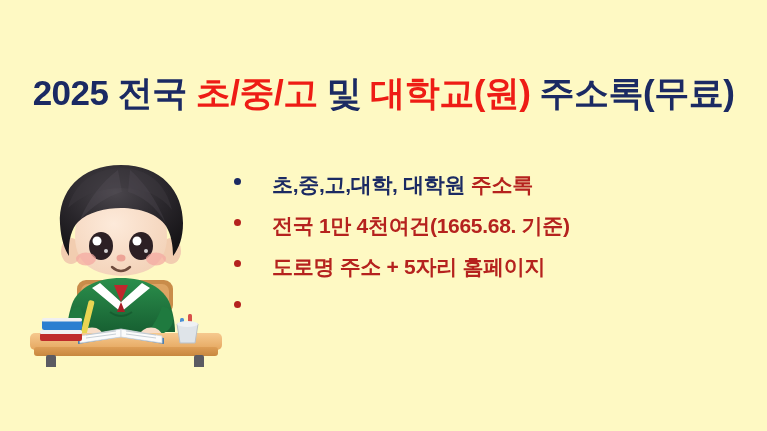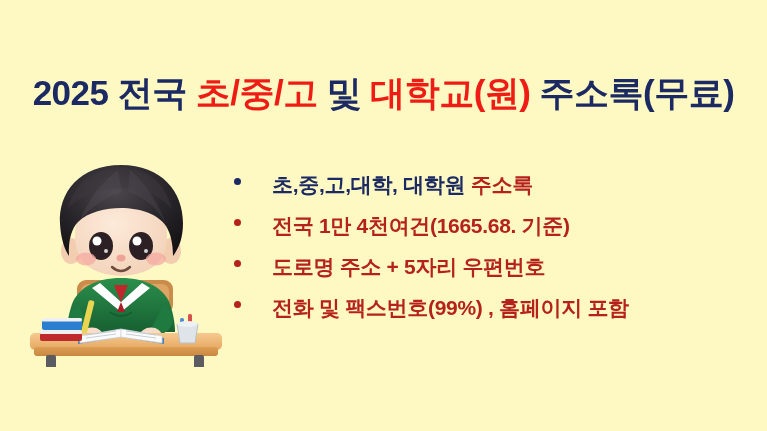--- a/index.html
+++ b/index.html
@@ -245,26 +245,25 @@
       <div class="bullet-dot dot-red">
           <span></span>
         </div>
       <div class="bullet-text"><span class="b-red">전국  1만 4천여건(1665.68. 기준)</span></div>
     </div>
 
     <div class="bullet-row">
       <div class="bullet-dot dot-red">
           <span></span>
         </div>
-      <div class="bullet-text"><span class="b-red">도로명 주소 + 5자리 우편번호</span></div>
+      <div class="bullet-text"><span class="b-red">도로명 주소 + 5자리 홈페이지</span></div>
     </div>
 
     <div class="bullet-row">
       <div class="bullet-dot dot-red">
           <span></span>
         </div>
-      <div class="bullet-text"><span class="b-red">전화 및 팩스번호(99%) , 홈페이지 포함</span></div>
     </div>
 
 
   </div>
 
 </div>
 
 </body></html>

